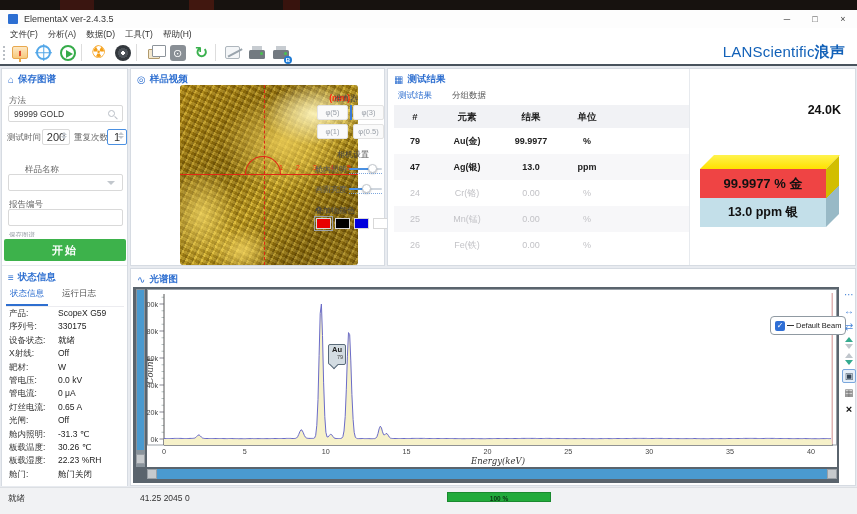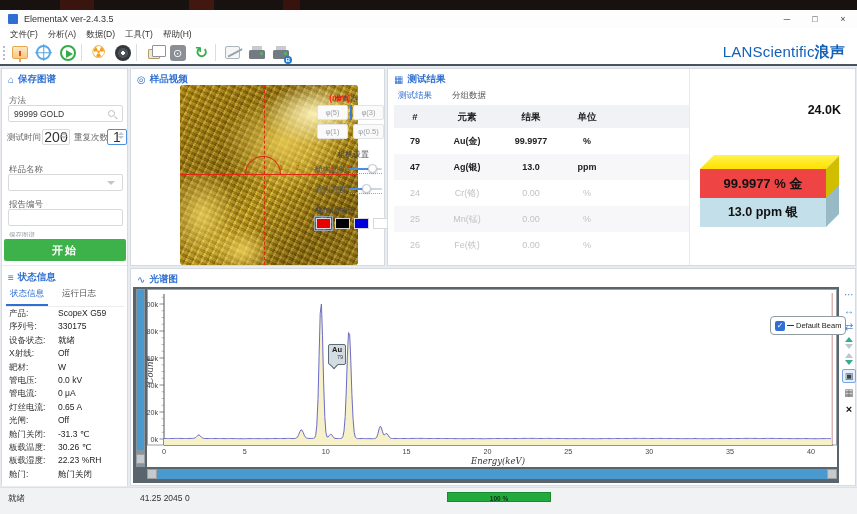--- a/index.html
+++ b/index.html
@@ -51,21 +51,21 @@
   .panel { position:absolute; background:#fff; border:1px solid #d6dbe2; }
   .p-head { display:flex; align-items:center; height:16px; padding-left:6px; color:#2e6fd0; font-weight:bold; font-size:9.5px; }
   .p-head .hicon { margin-right:4px; font-size:10px; font-weight:normal; }
 
   
   #start-panel { left:1px; top:68px; width:127px; height:418px; border-bottom:none; }
   .lab { position:absolute; left:7px; font-size:8.5px; color:#666; }
   .inp { position:absolute; left:6px; width:115px; height:17px; border:1px solid #d9d9d9; border-radius:2px; background:#fff; font-size:8.5px; padding:0 14px 0 5px; color:#333; font-family:inherit; }
   .search-glass { position:absolute; right:12px; width:7px; height:7px; border:1.2px solid #b9bec6; border-radius:50%; }
   .search-glass:after { content:""; position:absolute; right:-3px; bottom:-2px; width:3.5px; height:1.2px; background:#b9bec6; transform:rotate(45deg); }
-  .spin { position:absolute; height:16px; border:1px solid #d9d9d9; border-radius:2px; background:#fff; font-size:14px; text-align:center; color:#333; display:flex; align-items:center; justify-content:center; }
+  .spin { position:absolute; height:16px; border:1px solid #d9d9d9; border-radius:2px; background:#fff; font-size:11px; text-align:center; color:#333; display:flex; align-items:center; justify-content:center; }
   .spin.focus { border-color:#4a90e2; }
   .spin .updown { position:absolute; right:2px; top:2px; display:flex; flex-direction:column; gap:1px; }
   .spin .updown i { width:0; height:0; border-left:3px solid transparent; border-right:3px solid transparent; }
   .spin .updown i.u { border-bottom:3.5px solid #c2c7cd; }
   .spin .updown i.d { border-top:3.5px solid #c2c7cd; }
   .chev { position:absolute; right:12px; width:0; height:0; border-left:4px solid transparent; border-right:4px solid transparent; border-top:4.5px solid #c2c7cd; }
   .btn-start { position:absolute; left:2px; top:170px; width:122px; height:22px; background:#3db24b; color:#fff; border:none; border-radius:2px; font-size:11px; font-weight:bold; font-family:inherit; letter-spacing:2px; }
   .clip-text { position:absolute; left:7px; top:162px; height:6px; overflow:hidden; font-size:6.5px; color:#9aa0a8; }
   .sec-divider { position:absolute; left:0; top:196px; width:125px; height:1px; background:#e8ebef; }
   .status-head { position:absolute; left:0; top:200px; width:125px; }
@@ -238,21 +238,21 @@
         </span>
     </div>
     <span class="lab" style="left:72px; top:63px;">重复次数</span>
     <div class="spin focus" style="left:105px; top:60px; width:20px;">
       <span>1</span>
       <span class="updown">
           <i class="u"></i>
           <i class="d"></i>
         </span>
     </div>
-    <span class="lab" style="top:95px;">样品名称</span>
+    <span class="lab" style="top:95px;margin-left:16px;">样品名称</span>
     <input class="inp" style="top: 105px;" value="">
     <span class="chev" style="top:112px;"></span>
     <span class="lab" style="top:130px;">报告编号</span>
     <input class="inp" style="top: 140px;" value="">
     <div class="clip-text">保存图谱</div>
     <button class="btn-start">开始</button>
 
     <div class="sec-divider"></div>
     <div class="status-head">
       <div class="p-head">
@@ -295,21 +295,21 @@
         </div>
       <div class="kv-row">
           <span class="k">灯丝电流:</span>
           <span class="v">0.65 A</span>
         </div>
       <div class="kv-row">
           <span class="k">光闸:</span>
           <span class="v">Off</span>
         </div>
       <div class="kv-row">
-          <span class="k">舱门关闭:</span>
+          <span class="k">舱内照明:</span>
           <span class="v">-31.3 ℃</span>
         </div>
       <div class="kv-row">
           <span class="k">板载温度:</span>
           <span class="v">30.26 ℃</span>
         </div>
       <div class="kv-row">
           <span class="k">板载湿度:</span>
           <span class="v">22.23 %RH</span>
         </div>

